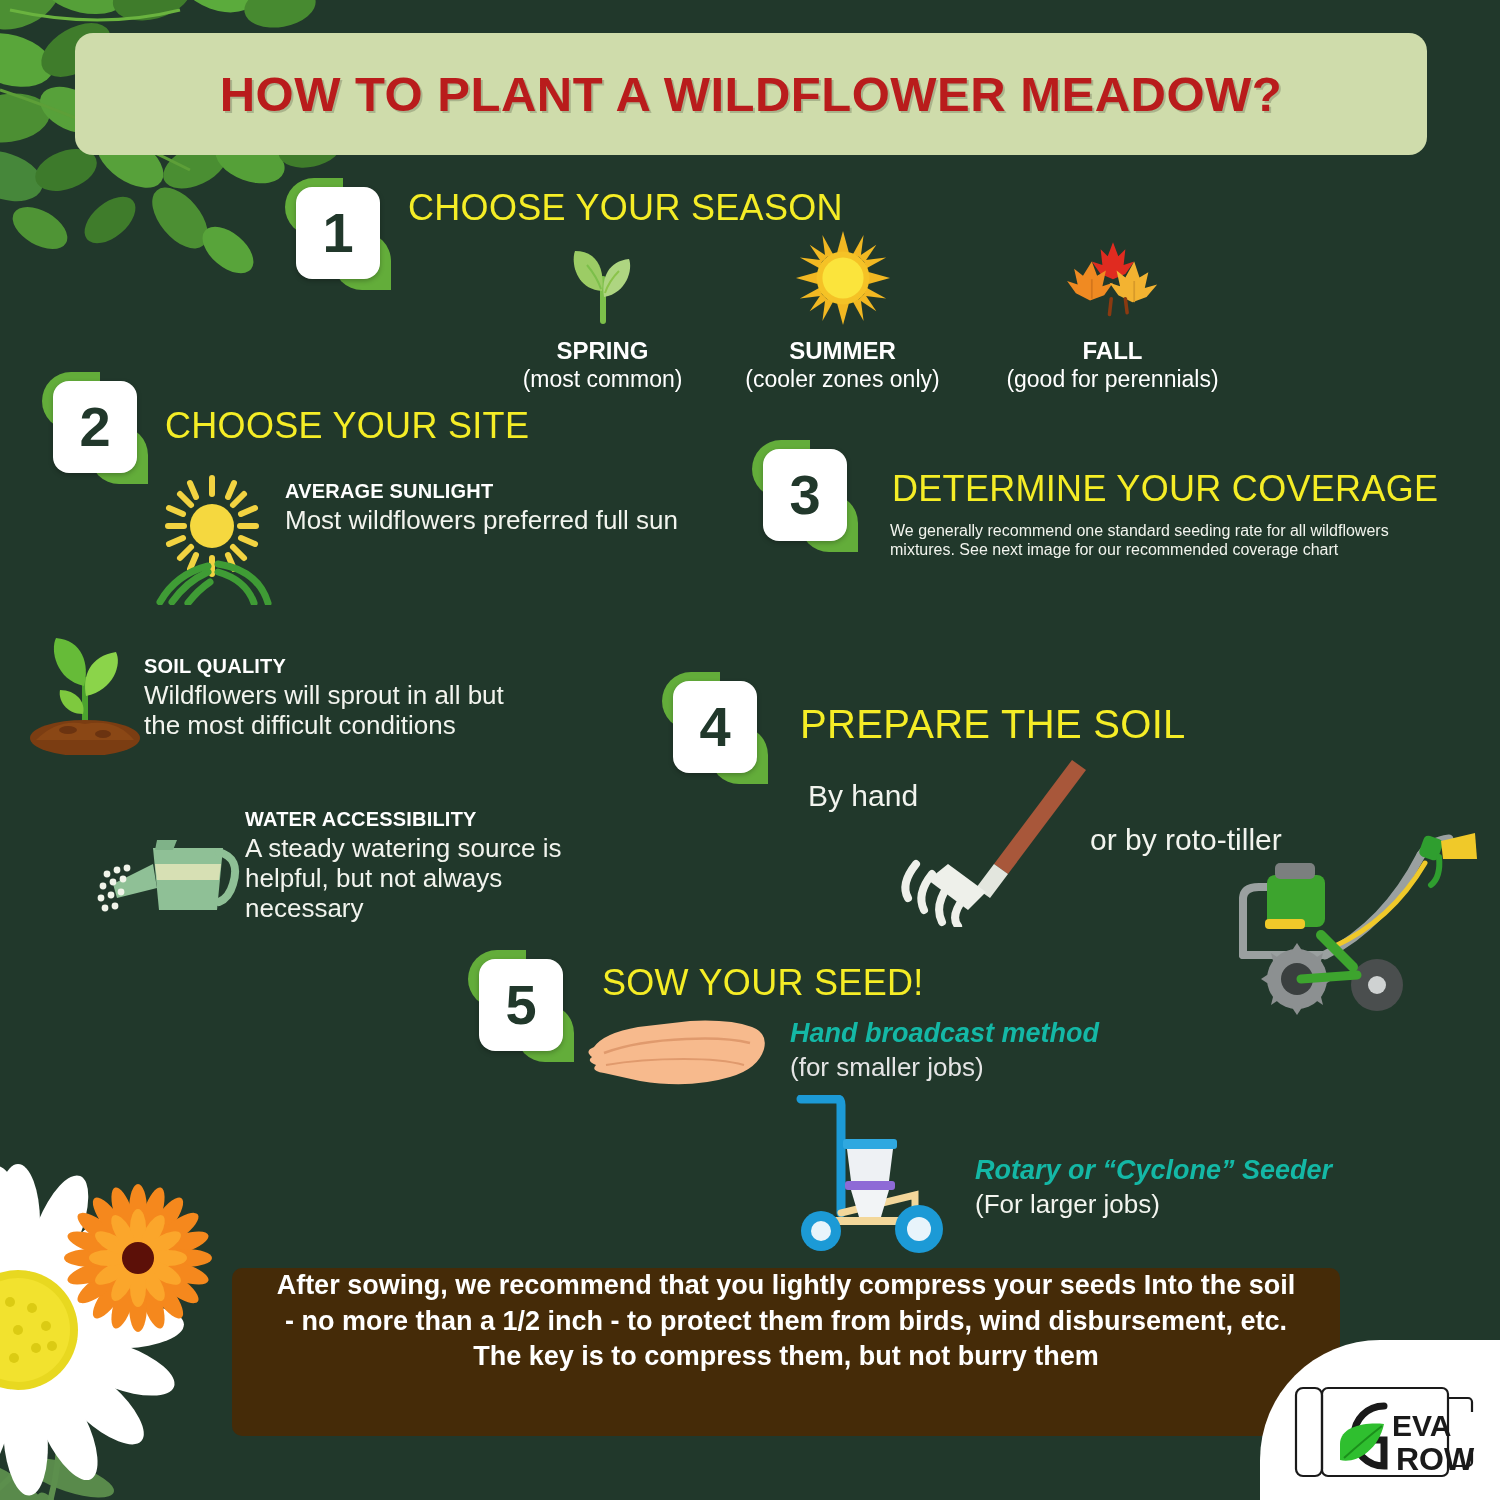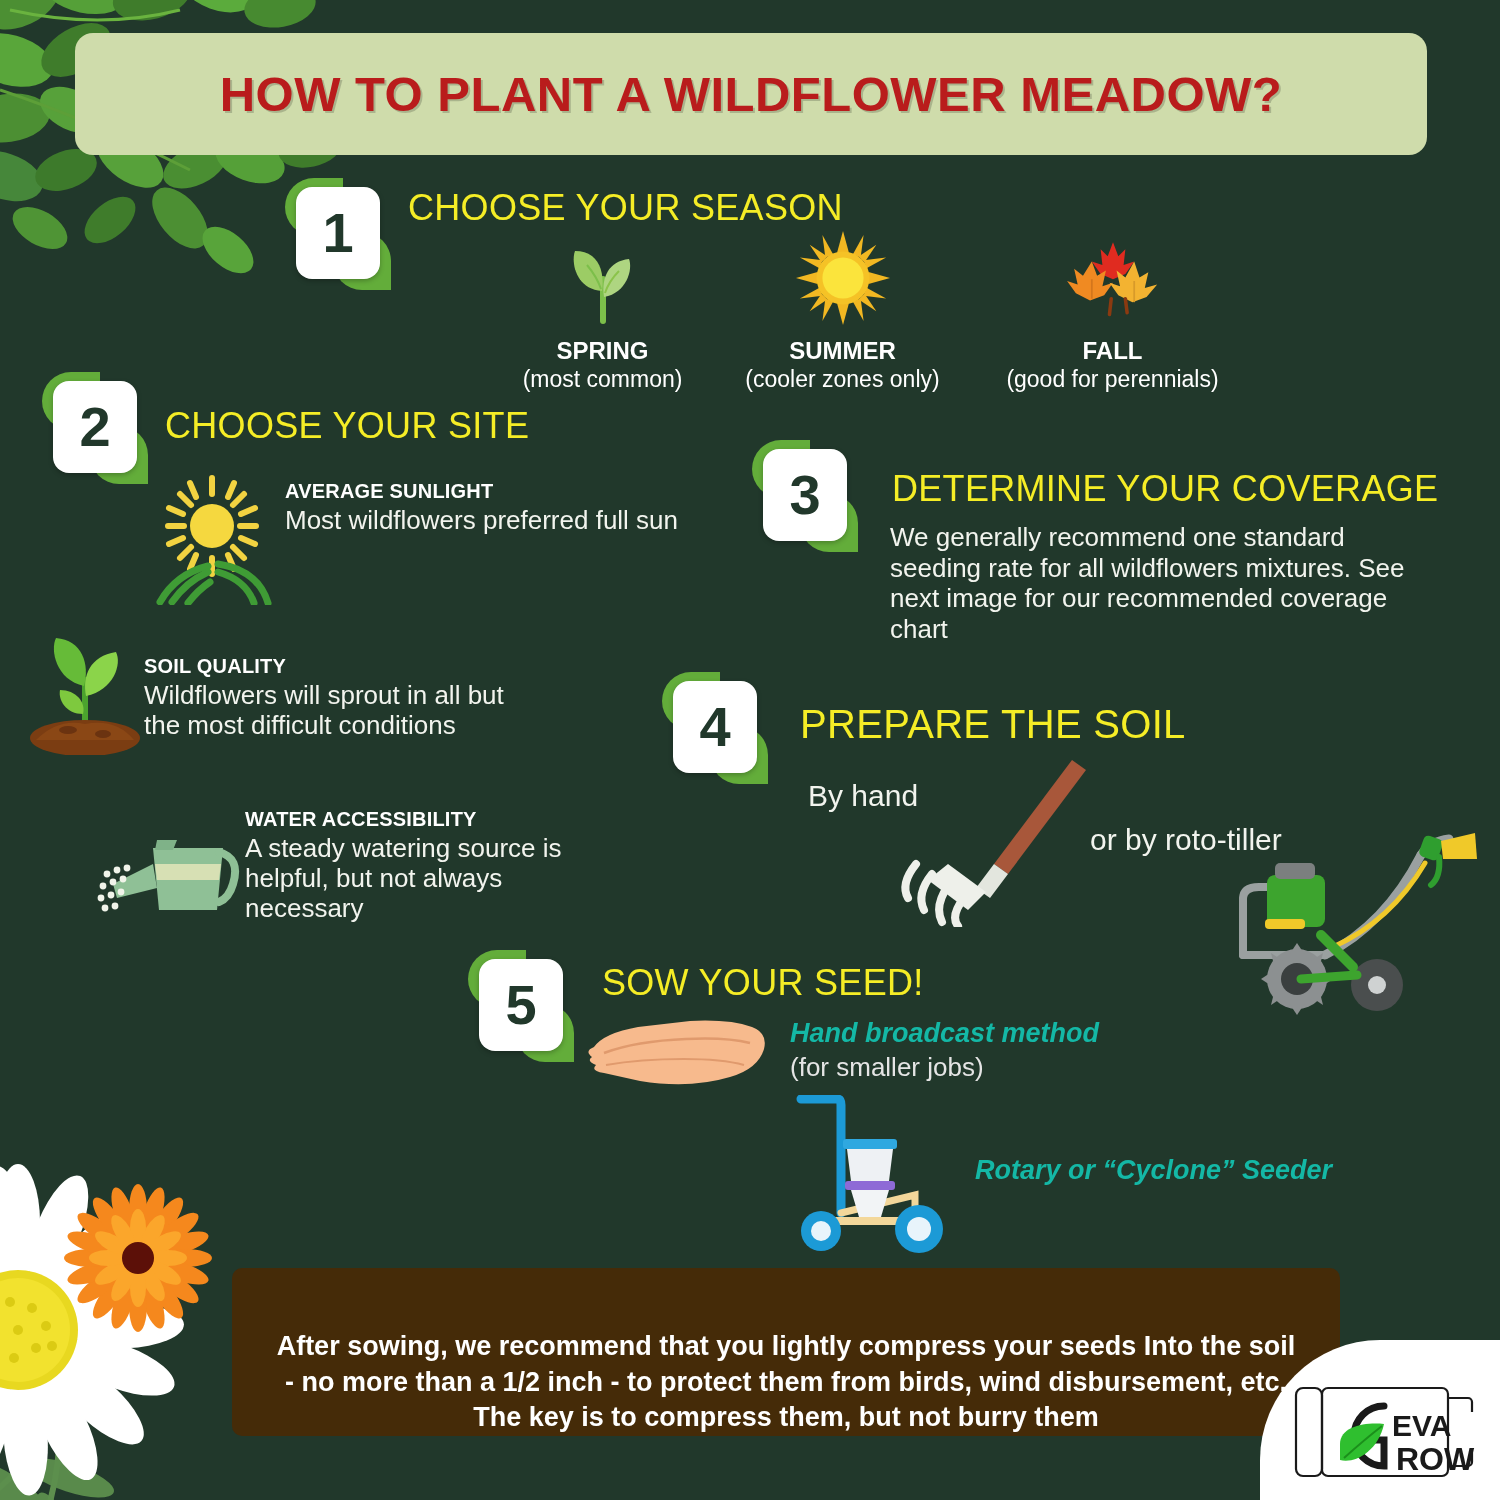--- a/index.html
+++ b/index.html
@@ -42,37 +42,37 @@
     display: flex; align-items: center; justify-content: center;
     box-shadow: 0 2px 5px rgba(0,0,0,.25);
   }
   .badge .num { font-size: 56px; font-weight: bold; color: #21382b; line-height: 1; }
 
   
   .step-head {
     position: absolute; color: #f5ed26; font-weight: normal;
     font-size: 36px; letter-spacing: .3px; white-space: nowrap;
   }
-  .body-text { position: absolute; color: #f2f4ee; font-size: 26px; line-height: 1.18; }
+  .body-text { position: absolute; color: #f2f4ee; font-size: 16px; line-height: 1.18; }
   .lbl-bold { font-weight: bold; color: #14b8a6; font-style: italic; }
 
   .season { position: absolute; text-align: center; color: #fff; }
   .season .ico { height: 92px; display:flex; align-items:flex-end; justify-content:center; }
   .season .name { font-weight: bold; font-size: 24px; margin-top: 10px; }
   .season .sub { font-size: 23px; margin-top: 1px; }
 
   .feat { position: absolute; }
   .feat .ft-title { font-weight: bold; font-size: 20px; color: #fff; letter-spacing: .2px; }
   .feat .ft-body { font-size: 26px; color: #f2f4ee; line-height: 1.16; margin-top: 2px; }
 
   
   .brown {
     position: absolute; left: 232px; top: 1268px; width: 1108px; height: 168px;
     background: #452b08; border-radius: 10px;
-    display: flex; align-items: flex-end; justify-content: center;
+    display: flex; align-items: flex-start; justify-content: center;
   }
   .brown p {
     color: #fff; font-weight: bold; font-size: 27px; line-height: 1.32;
     text-align: center; padding: 0 14px;
   }
 
   
   .logo-corner {
     position: absolute; right: -10px; bottom: -10px; width: 250px; height: 170px;
     background: #fff; border-radius: 120px 0 0 0;
@@ -359,20 +359,21 @@
     <path d="M62 54 L108 54 L104 86 L66 86 Z" fill="#eef1f4"></path>
     <rect x="60" y="86" width="50" height="9" rx="3" fill="#8e6ad6"></rect>
     <path d="M66 95 L104 95 L96 122 L74 122 Z" fill="#f2f4f6"></path>
     <circle cx="36" cy="136" r="20" fill="#1c9ad6"></circle>
     <circle cx="36" cy="136" r="10" fill="#e8f4fb"></circle>
     <circle cx="134" cy="134" r="24" fill="#1c9ad6"></circle>
     <circle cx="134" cy="134" r="12" fill="#e8f4fb"></circle>
   </svg>
   <div style="position:absolute;left:975px;top:1155px;">
     <div class="lbl-bold" style="font-size:27px;">Rotary or “Cyclone” Seeder</div>
+    <div style="font-size:26px;color:#f2f4ee;margin-top:3px;">(For larger jobs)</div>
   </div>
 
   <svg class="flowers-bl" viewBox="0 0 420 500">
     <g>
       <g stroke="#5e8f4e" stroke-width="6" fill="none">
         <path d="M150 370 Q120 430 60 470"></path>
         <path d="M150 382 Q150 440 132 486"></path>
       </g>
       <g fill="#5c8f4d" opacity="0.95">
         <ellipse cx="64" cy="432" rx="48" ry="15" transform="rotate(28 64 432)"></ellipse>

